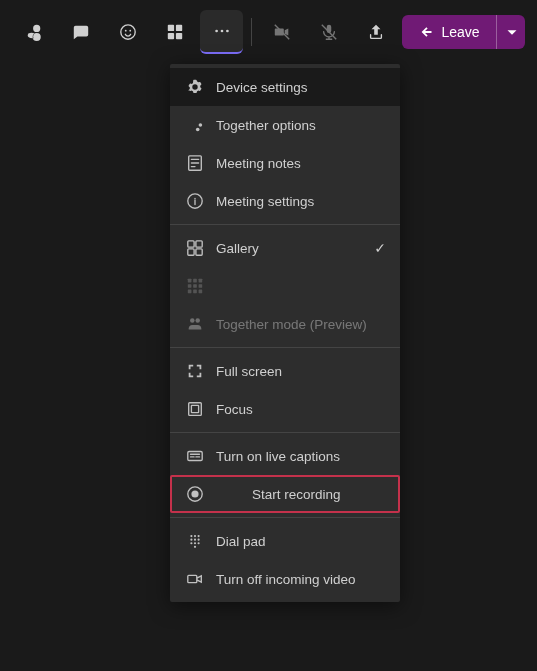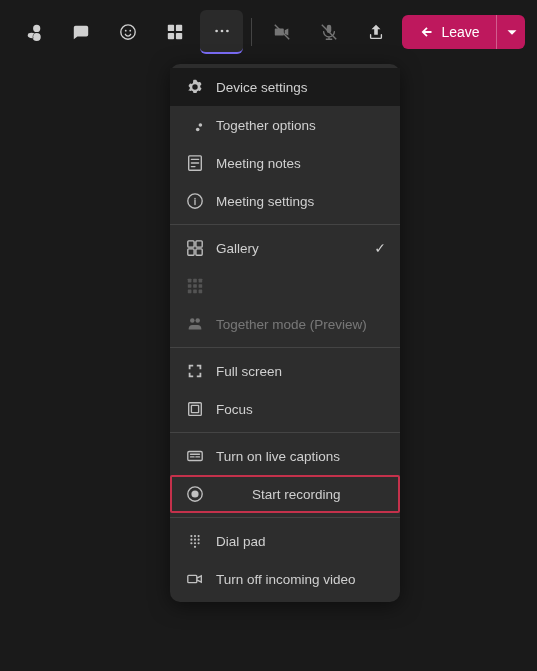--- a/index.html
+++ b/index.html
@@ -41,21 +41,21 @@
     .top-bar-divider {
       width: 1px;
       height: 28px;
       background: #444;
       margin: 0 4px;
     }
 
     .leave-btn {
       display: flex;
       align-items: center;
-      background: #be185d;
+      background: #701a75;
       border-radius: 6px;
       margin-left: auto;
       overflow: hidden;
     }
 
     .leave-main {
       display: flex;
       align-items: center;
       gap: 6px;
       padding: 8px 16px;
@@ -77,21 +77,21 @@
       padding: 8px 6px;
     }
 
     
     .dropdown-menu {
       position: absolute;
       top: 64px;
       left: 170px;
       width: 230px;
       background: #2d2d2d;
-      border-radius: 10px;
+      border-radius: 2px;
       box-shadow: 0 4px 20px rgba(0,0,0,0.5);
       z-index: 100;
       padding: 4px 0;
     }
 
     .menu-item {
       display: flex;
       align-items: center;
       gap: 12px;
       padding: 10px 16px;

